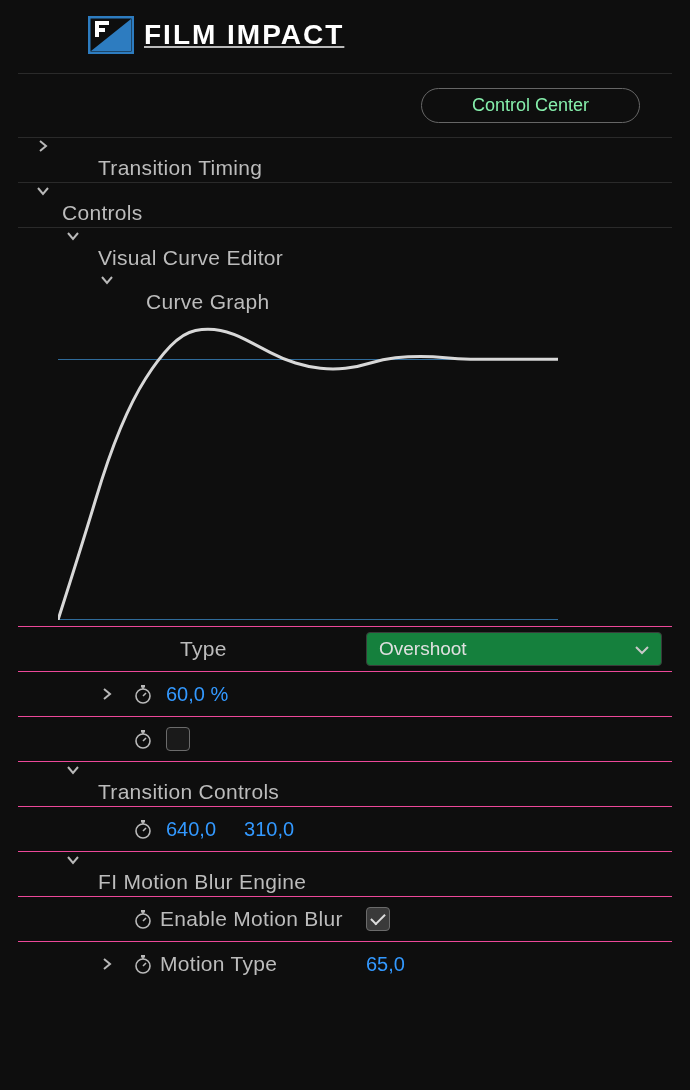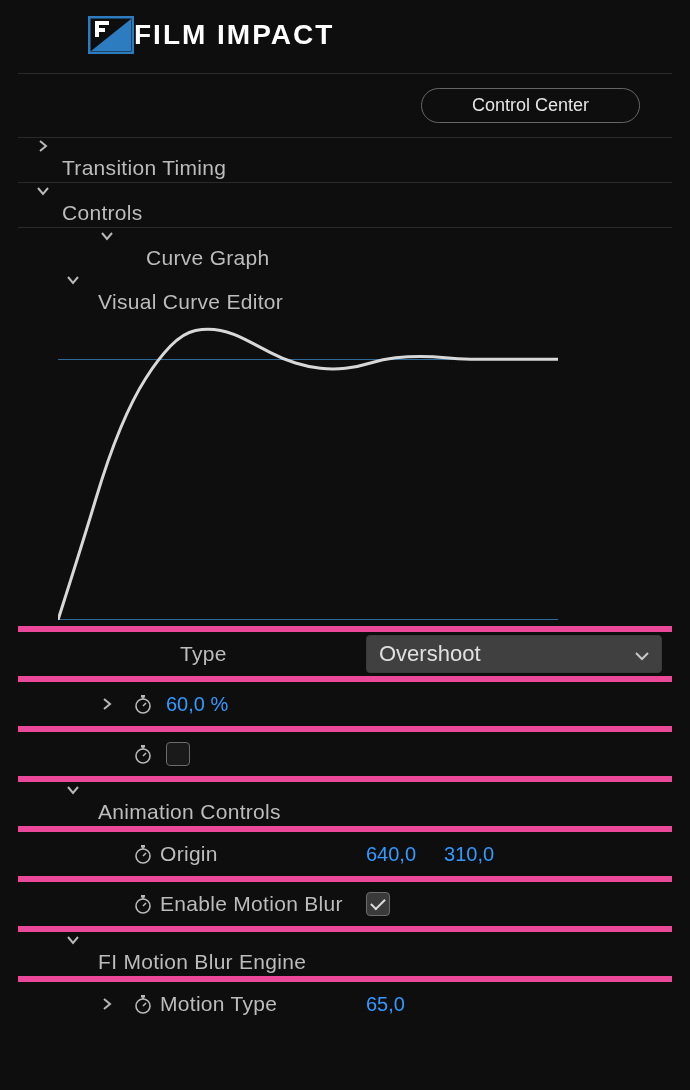--- a/index.html
+++ b/index.html
@@ -12,80 +12,80 @@
     overflow: hidden;
   }
   .panel {
     padding: 8px 18px 20px 18px;
   }
   .logo-row {
     padding: 8px 0 14px 70px;
     border-bottom: 1px solid #2a2a2a;
   }
   .logo-fh {
-    display: inline-flex; align-items: center; 
+    display: inline-flex; align-items: center; gap: 10px; text-decoration: underline;
   }
   .logo-icon svg { display:block; }
   .logo-text {
     font-size: 28px;
     font-weight: 800;
     letter-spacing: 2px;
     color: #ffffff;
   }
   .control-center-row {
     display: flex; justify-content: flex-end;
     padding: 14px 32px 14px 0;
     border-bottom: 1px solid #2a2a2a;
   }
   .pill-button {
     border: 1.5px solid #666;
-    color: #e5e5e5;
+    color: #86efac;
     background: transparent;
     border-radius: 20px;
     padding: 6px 50px;
     font-size: 18px;
     cursor: pointer;
   }
   .section {
     border-bottom: 1px solid #2a2a2a;
   }
   .row {
     display: grid;
     grid-template-columns: 38px 38px 30px 230px 1fr;
     align-items: center;
     min-height: 44px;
     padding: 0 6px;
   }
   .row.sub1 { grid-template-columns: 30px 38px 34px 230px 1fr; }
   .row.sub2 { grid-template-columns: 64px 38px 34px 200px 1fr; }
-  .divider { border-top: 6px solid #ec4899; }
+  .divider { border-top: 1px solid #ec4899; }
   .label {
     color: #bcbcbc;
     font-size: 21px;
     letter-spacing: 0.3px;
   }
   .valcell {
     display: flex; align-items: center; gap: 28px;
     padding-left: 6px;
   }
   .linkval {
     color: #3399ff;
     font-size: 20px;
     cursor: pointer;
   }
   .dropdown {
     display: flex; align-items: center; justify-content: space-between;
-    background: #404040;
+    background: #15803d;
     border: 1px solid #3a3a3a;
     border-radius: 4px;
     padding: 5px 12px;
     color: #e0e0e0;
     width: 270px;
     cursor: pointer;
-    font-size: 22px;
+    font-size: 19px;
   }
   .checkbox {
     width: 22px; height: 22px;
     border: 1.5px solid #6b6b6b;
     border-radius: 4px;
     display: inline-flex; align-items: center; justify-content: center;
     background: #1a1a1a;
     cursor: pointer;
   }
   .checkbox.checked {
@@ -144,57 +144,57 @@
 
   <div class="section">
     <div class="row">
       <span class="col-chev">
         <svg width="12" height="12" viewBox="0 0 12 12">
             <path d="M3 1 L9 6 L3 11" fill="none" stroke="#b9b9b9" stroke-width="2"></path>
           </svg>
       </span>
       <span></span>
         <span></span>
-      <span class="label" style="grid-column: 2 / span 3;">Transition Timing</span>
+      <span class="label" style="grid-column: 2 / span 3; margin-left: 36px;">Transition Timing</span>
     </div>
   </div>
 
   <div class="section">
     <div class="row">
       <span class="col-chev">
         <svg width="12" height="12" viewBox="0 0 12 12">
             <path d="M1 3 L6 9 L11 3" fill="none" stroke="#b9b9b9" stroke-width="2"></path>
           </svg>
       </span>
       <span></span>
         <span></span>
       <span class="label" style="grid-column: 2 / span 3;">Controls</span>
     </div>
   </div>
 
+  <div class="row sub1">
+    <span></span>
+    <span class="col-chev">
+      <svg width="12" height="12" viewBox="0 0 12 12">
+          <path d="M1 3 L6 9 L11 3" fill="none" stroke="#b9b9b9" stroke-width="2"></path>
+        </svg>
+    </span>
+    <span></span>
+    <span class="label" style="grid-column: 3 / span 3; padding-left:6px;">Visual Curve Editor</span>
+  </div>
+
   <div class="row sub2">
     <span></span>
     <span class="col-chev">
       <svg width="12" height="12" viewBox="0 0 12 12">
           <path d="M1 3 L6 9 L11 3" fill="none" stroke="#b9b9b9" stroke-width="2"></path>
         </svg>
     </span>
     <span></span>
     <span class="label" style="grid-column: 3 / span 3; padding-left:20px;">Curve Graph</span>
-  </div>
-
-  <div class="row sub1">
-    <span></span>
-    <span class="col-chev">
-      <svg width="12" height="12" viewBox="0 0 12 12">
-          <path d="M1 3 L6 9 L11 3" fill="none" stroke="#b9b9b9" stroke-width="2"></path>
-        </svg>
-    </span>
-    <span></span>
-    <span class="label" style="grid-column: 3 / span 3; padding-left:6px;">Visual Curve Editor</span>
   </div>
 
   <div class="graph-wrap">
     <div class="graph-box">
       <div class="axis-top" style="top: 39.1304px;"></div>
       <div class="axis-bottom"></div>
       <svg id="curve-svg" width="500" height="300" viewBox="0 0 500 300">
         <path id="curve-path" fill="none" stroke="#d8d8d8" stroke-width="3" d="M 0,300 Q 25,221.73913043478262 37.5,180 Q 50,138.2608695652174 62.5,108.26086956521739 Q 75,78.26086956521738 87.5,58.69565217391303 Q 100,39.13043478260869 112.5,26.086956521739097 Q 125,13.043478260869506 137.5,10.434782608695599 Q 150,7.826086956521692 162.5,10.434782608695599 Q 175,13.043478260869506 187.5,19.565217391304316 Q 200,26.086956521739125 212.5,32.60869565217391 Q 225,39.13043478260869 237.5,43.04347826086956 Q 250,46.95652173913044 262.5,48.26086956521738 Q 275,49.565217391304316 287.5,48.26086956521738 Q 300,46.95652173913044 312.5,43.04347826086956 Q 325,39.13043478260869 337.5,37.82608695652172 Q 350,36.52173913043475 362.5,36.52173913043475 Q 375,36.52173913043475 387.5,37.82608695652172 Q 400,39.13043478260869 412.5,39.13043478260869 Q 425,39.13043478260869 437.5,39.13043478260869 Q 450,39.13043478260869 462.5,39.13043478260869 Q 475,39.13043478260869 487.5,39.13043478260869 T 500,39.13043478260869"></path>
       </svg>
     </div>
@@ -258,69 +258,68 @@
   </div>
 
   <div class="row sub1 divider">
     <span></span>
     <span class="col-chev">
       <svg width="12" height="12" viewBox="0 0 12 12">
           <path d="M1 3 L6 9 L11 3" fill="none" stroke="#b9b9b9" stroke-width="2"></path>
         </svg>
     </span>
     <span></span>
-    <span class="label" style="grid-column: 3 / span 3; padding-left:6px;">Animation Controls</span>
-  </div>
-
-  <div class="row sub2 divider">
-    <span></span>
-      <span></span>
-    <span class="col-sw">
-      <svg width="22" height="22" viewBox="0 0 22 22">
-          <circle cx="11" cy="13" r="7" fill="none" stroke="#b9b9b9" stroke-width="1.6"></circle>
-          <rect x="9" y="2" width="4" height="2.5" fill="#b9b9b9"></rect>
-          <line x1="11" y1="4" x2="11" y2="6" stroke="#b9b9b9" stroke-width="1.6"></line>
-          <line x1="11" y1="13" x2="14" y2="10" stroke="#b9b9b9" stroke-width="1.6"></line>
-        </svg>
-    </span>
-    <span class="label">Origin</span>
+    <span class="label" style="grid-column: 3 / span 3; padding-left:6px;">Transition Controls</span>
+  </div>
+
+  <div class="row sub2 divider">
+    <span></span>
+      <span></span>
+    <span class="col-sw">
+      <svg width="22" height="22" viewBox="0 0 22 22">
+          <circle cx="11" cy="13" r="7" fill="none" stroke="#b9b9b9" stroke-width="1.6"></circle>
+          <rect x="9" y="2" width="4" height="2.5" fill="#b9b9b9"></rect>
+          <line x1="11" y1="4" x2="11" y2="6" stroke="#b9b9b9" stroke-width="1.6"></line>
+          <line x1="11" y1="13" x2="14" y2="10" stroke="#b9b9b9" stroke-width="1.6"></line>
+        </svg>
+    </span>
     <div class="valcell">
       <span class="linkval">640,0</span>
       <span class="linkval">310,0</span>
     </div>
   </div>
 
+  <div class="row sub1 divider">
+    <span></span>
+    <span class="col-chev">
+      <svg width="12" height="12" viewBox="0 0 12 12">
+          <path d="M1 3 L6 9 L11 3" fill="none" stroke="#b9b9b9" stroke-width="2"></path>
+        </svg>
+    </span>
+    <span></span>
+    <span class="label" style="grid-column: 3 / span 3; padding-left:6px;">FI Motion Blur Engine</span>
+  </div>
+
   <div class="row sub2 divider">
     <span></span>
       <span></span>
     <span class="col-sw">
       <svg width="22" height="22" viewBox="0 0 22 22">
           <circle cx="11" cy="13" r="7" fill="none" stroke="#b9b9b9" stroke-width="1.6"></circle>
           <rect x="9" y="2" width="4" height="2.5" fill="#b9b9b9"></rect>
           <line x1="11" y1="4" x2="11" y2="6" stroke="#b9b9b9" stroke-width="1.6"></line>
           <line x1="11" y1="13" x2="14" y2="10" stroke="#b9b9b9" stroke-width="1.6"></line>
         </svg>
     </span>
     <span class="label">Enable Motion Blur</span>
     <div class="valcell">
         <span class="checkbox checked" id="cb-emb"></span>
       </div>
   </div>
 
-  <div class="row sub1 divider">
-    <span></span>
-    <span class="col-chev">
-      <svg width="12" height="12" viewBox="0 0 12 12">
-          <path d="M1 3 L6 9 L11 3" fill="none" stroke="#b9b9b9" stroke-width="2"></path>
-        </svg>
-    </span>
-    <span></span>
-    <span class="label" style="grid-column: 3 / span 3; padding-left:6px;">FI Motion Blur Engine</span>
-  </div>
-
   <div class="row sub2 divider">
     <span></span>
     <span class="col-chev">
       <svg width="12" height="12" viewBox="0 0 12 12">
           <path d="M3 1 L9 6 L3 11" fill="none" stroke="#b9b9b9" stroke-width="2"></path>
         </svg>
     </span>
     <span class="col-sw">
       <svg width="22" height="22" viewBox="0 0 22 22">
           <circle cx="11" cy="13" r="7" fill="none" stroke="#b9b9b9" stroke-width="1.6"></circle>

